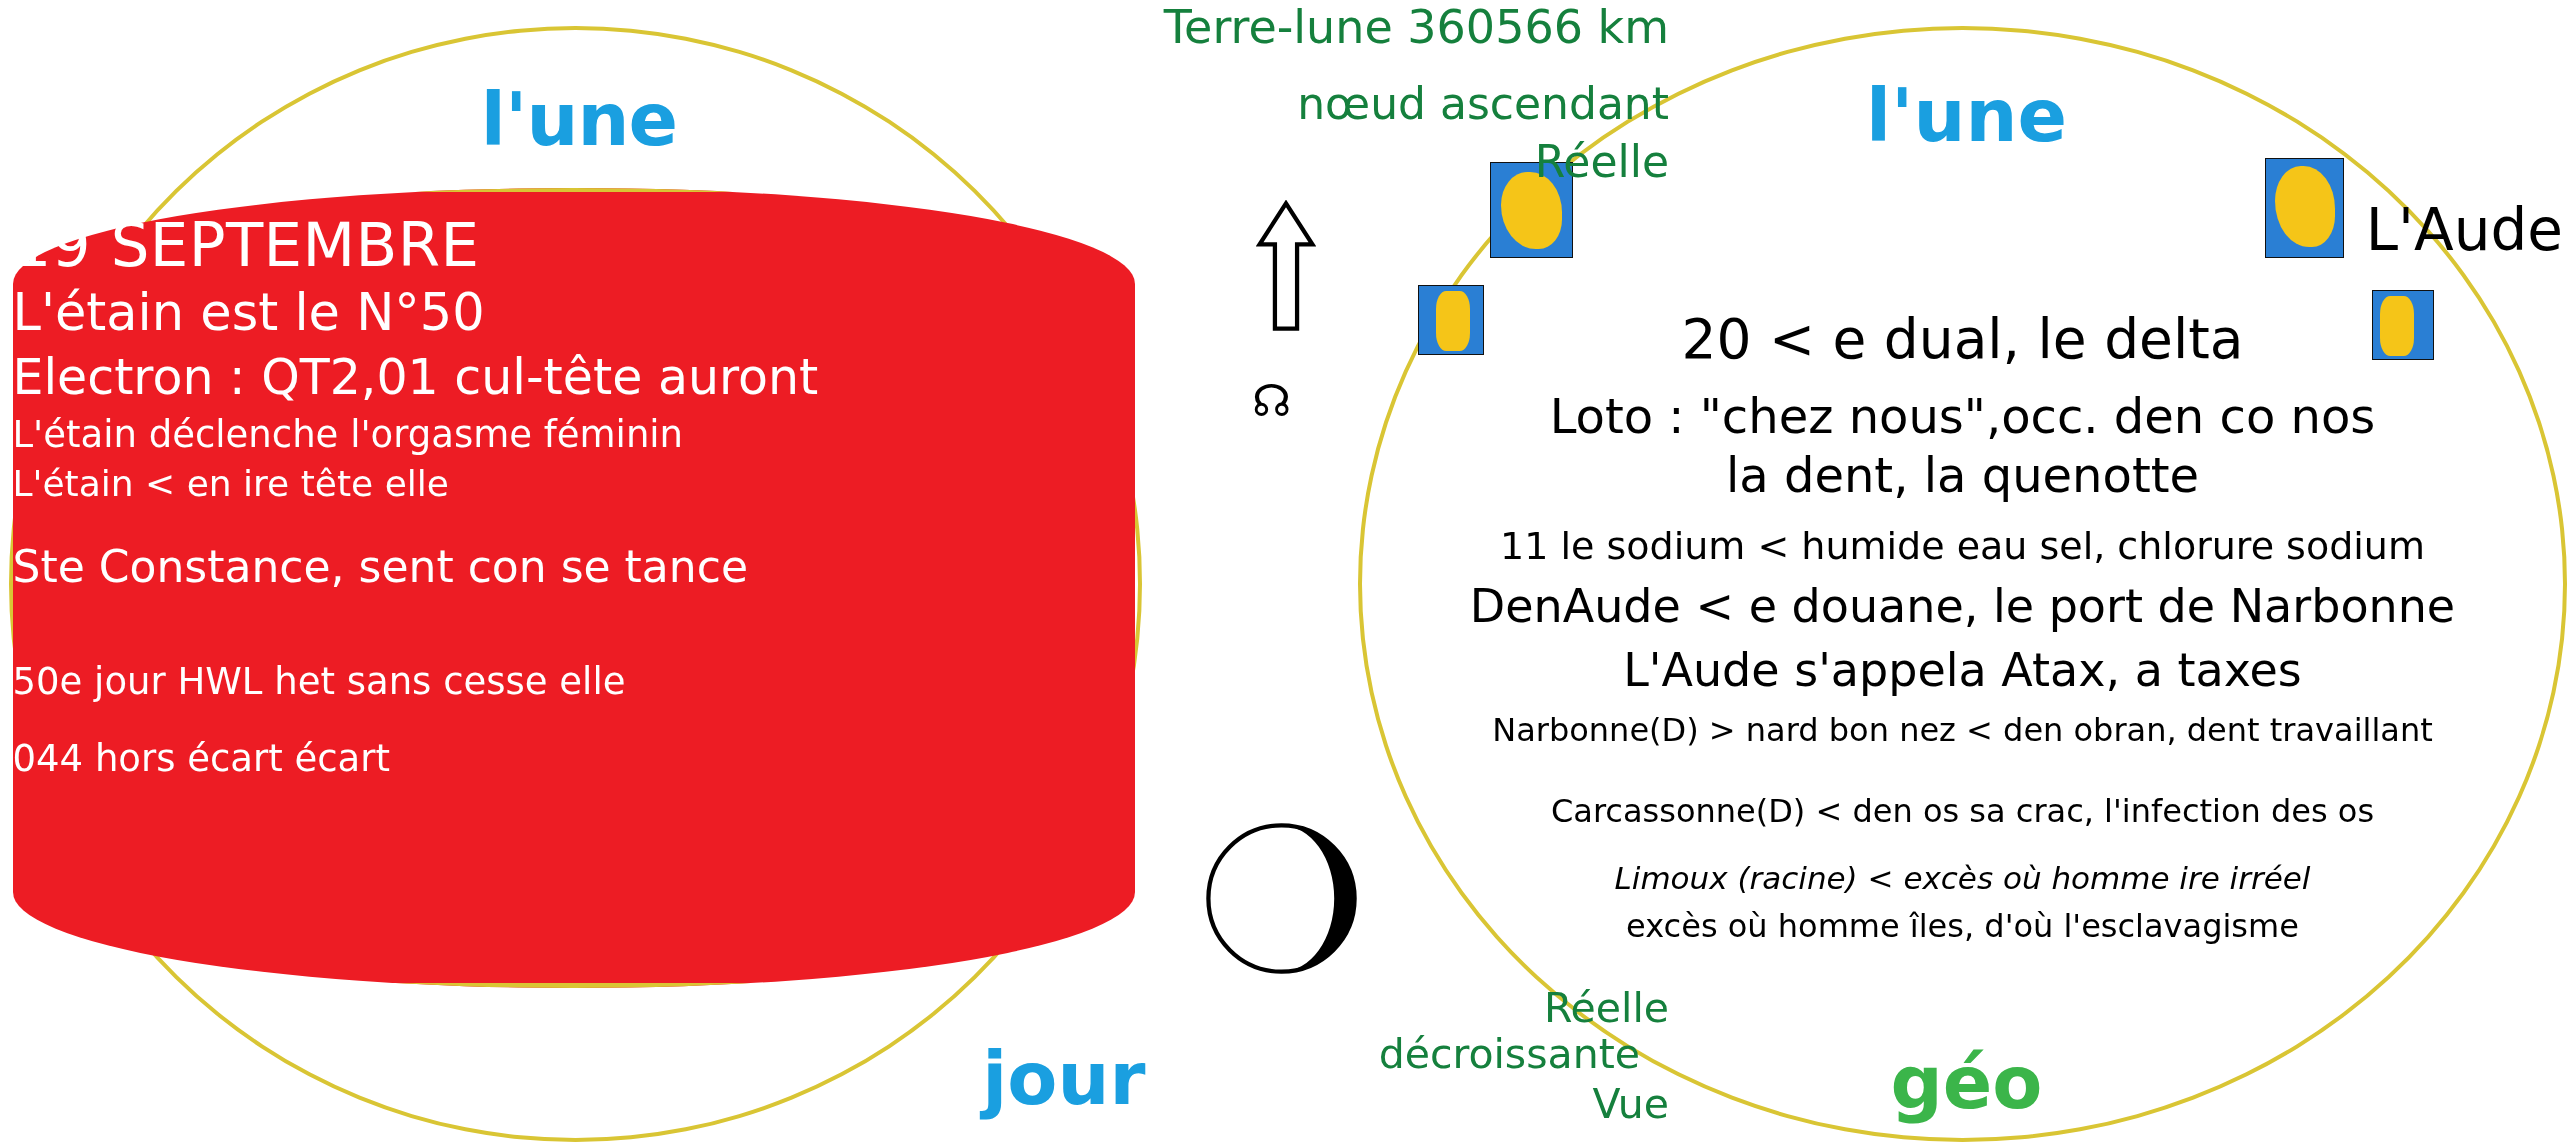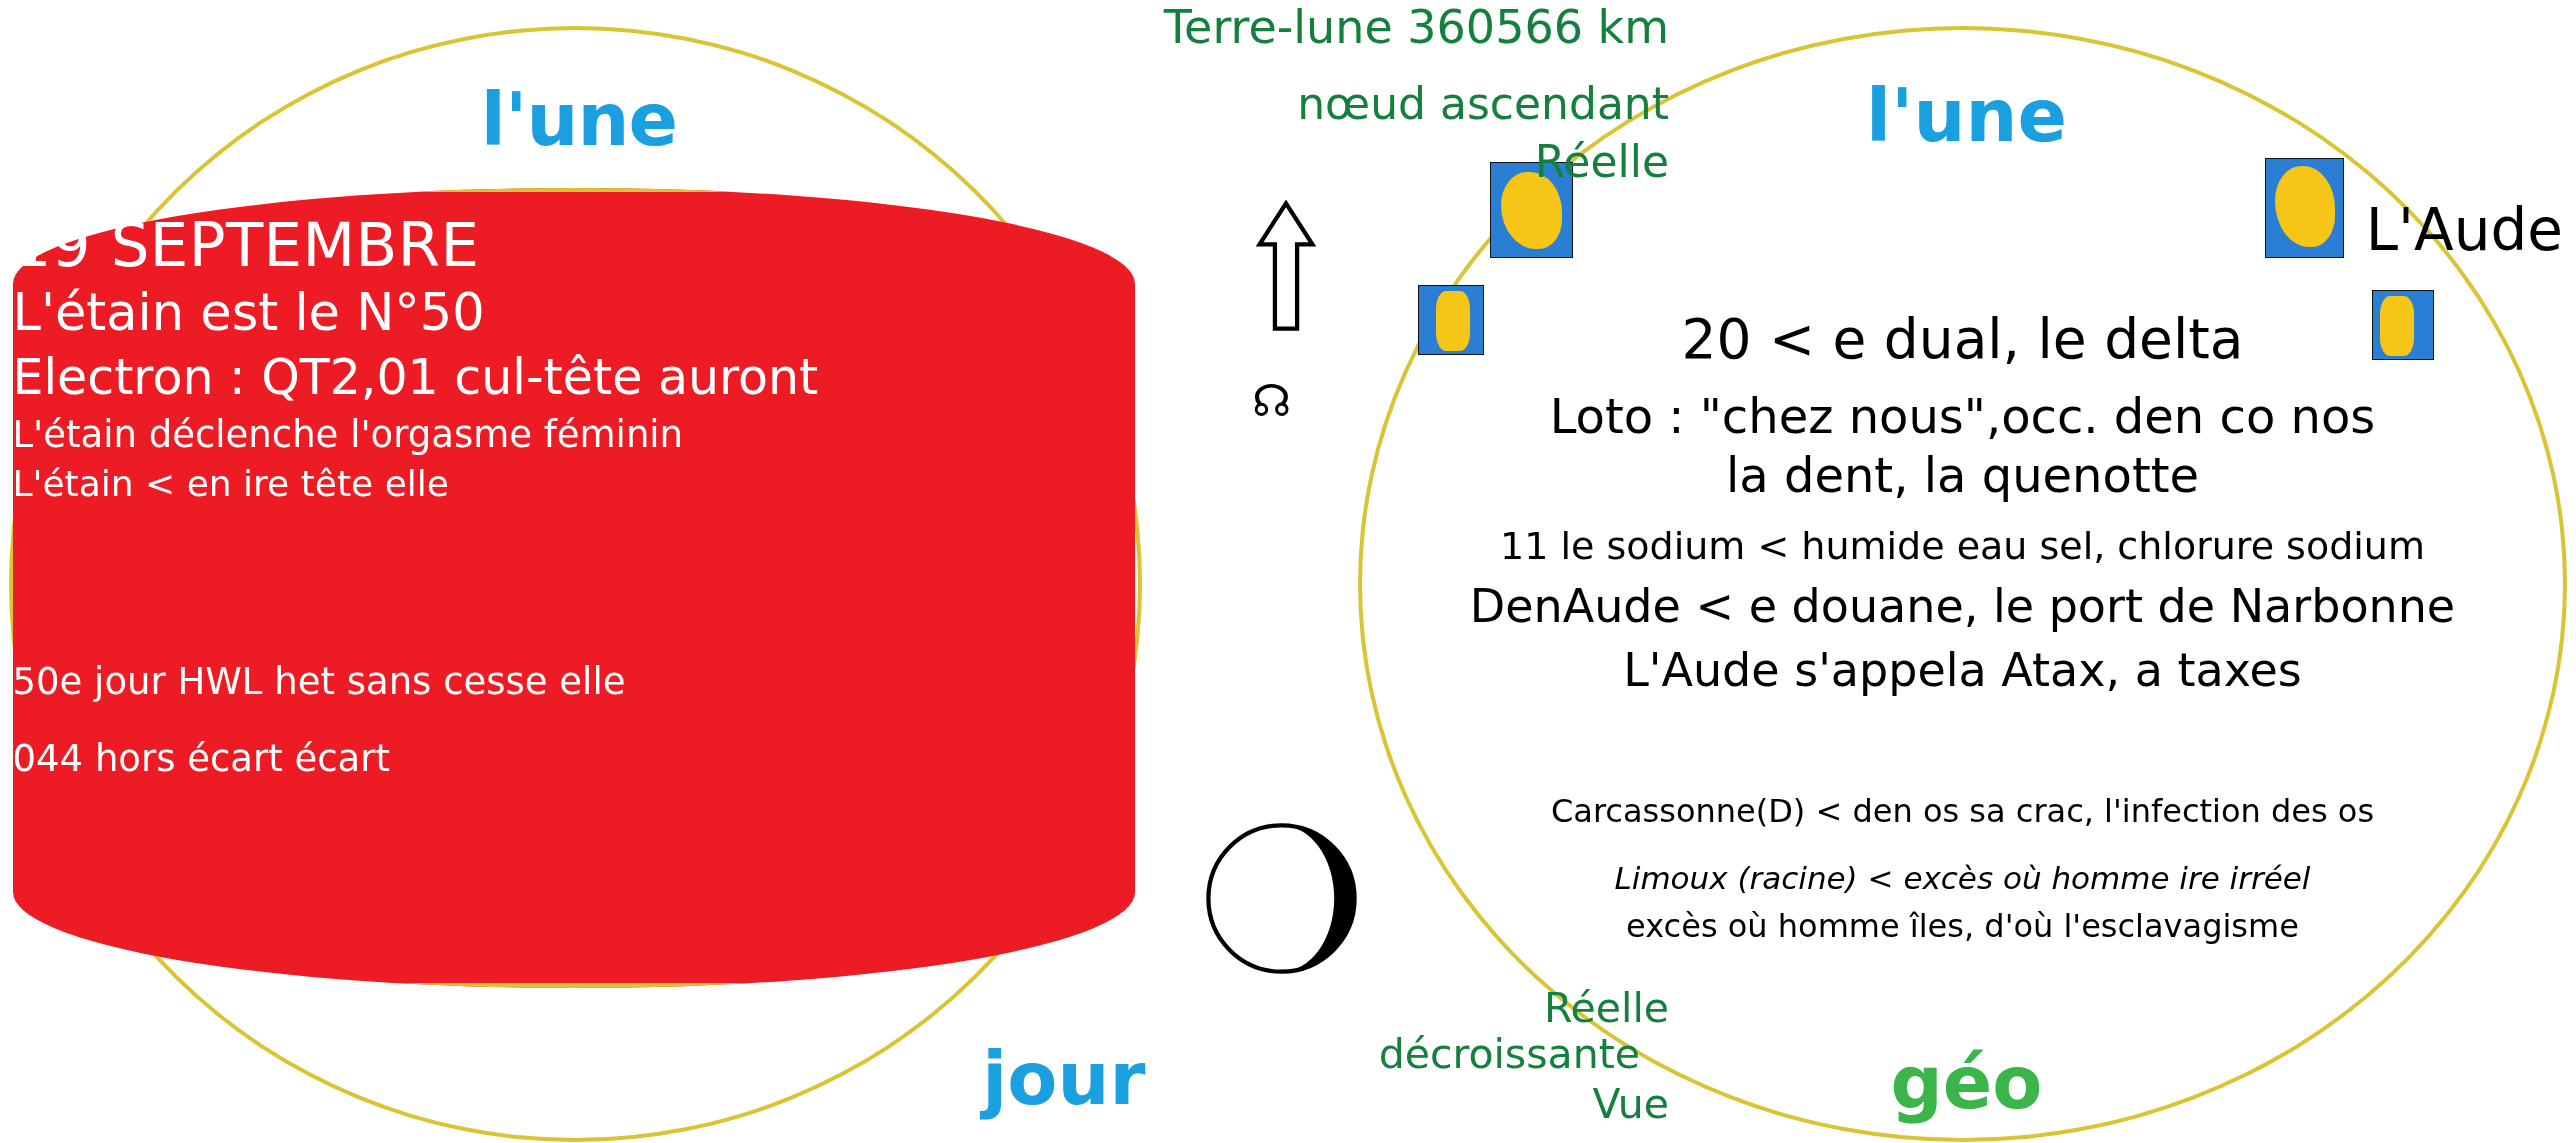--- a/index.html
+++ b/index.html
@@ -212,36 +212,38 @@
   <div class="red-band">
     <div class="red-band-top-rule"></div>
     <div class="red-band-bottom-rule"></div>
   </div>
 
   <div class="lt" id="l-date">19 SEPTEMBRE</div>
   <div class="lt" id="l-etain50">L'étain est le N°50</div>
   <div class="lt" id="l-electron">Electron : QT2,01 cul-tête auront</div>
   <div class="lt" id="l-orgasme">L'étain déclenche l'orgasme féminin</div>
   <div class="lt" id="l-enire">L'étain &lt; en ire tête elle</div>
+  <div class="lt" id="l-constance">Ste Constance, sent con se tance</div>
   <div class="lt" id="l-50e">50e jour HWL het sans cesse elle</div>
   <div class="lt" id="l-044">044 hors écart écart</div>
 
   <div class="label-jour">jour</div>
 </div>
 
 <div class="circle" id="right-circle">
   <div class="label-lune-right">l'une</div>
 
   <div class="rt" id="r-title">11 L'Aude</div>
   <div class="rt" id="r-dual">20 &lt; e dual, le delta</div>
   <div class="rt" id="r-loto">Loto : "chez nous",occ. den co nos</div>
   <div class="rt" id="r-dent">la dent, la quenotte</div>
   <div class="rt" id="r-sodium">11 le sodium &lt; humide eau sel, chlorure  sodium</div>
   <div class="rt" id="r-denaude">DenAude &lt; e douane, le port de Narbonne</div>
   <div class="rt" id="r-atax">L'Aude s'appela Atax, a taxes</div>
+  <div class="rt" id="r-narbonne">Narbonne(D) &gt; nard bon nez &lt; den obran, dent travaillant</div>
   <div class="rt" id="r-carcassonne">Carcassonne(D)  &lt; den os sa crac, l'infection des os</div>
   <div class="rt" id="r-limoux">Limoux (racine) &lt; excès où homme ire irréel</div>
   <div class="rt" id="r-esclavage">excès où homme îles, d'où l'esclavagisme</div>
 
   <div class="label-geo">géo</div>
 </div>
 
 <div class="dept-icon" id="dept-a">
     <div class="blob"></div>
   </div>

